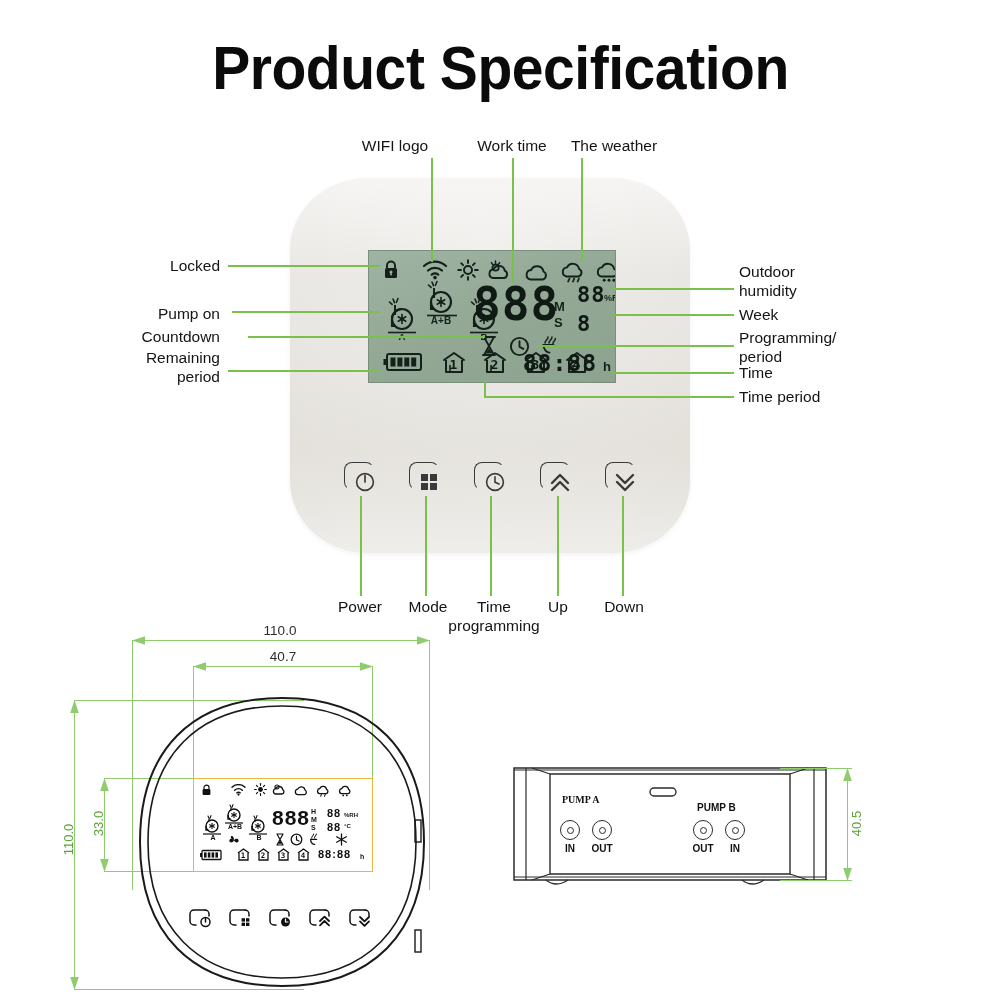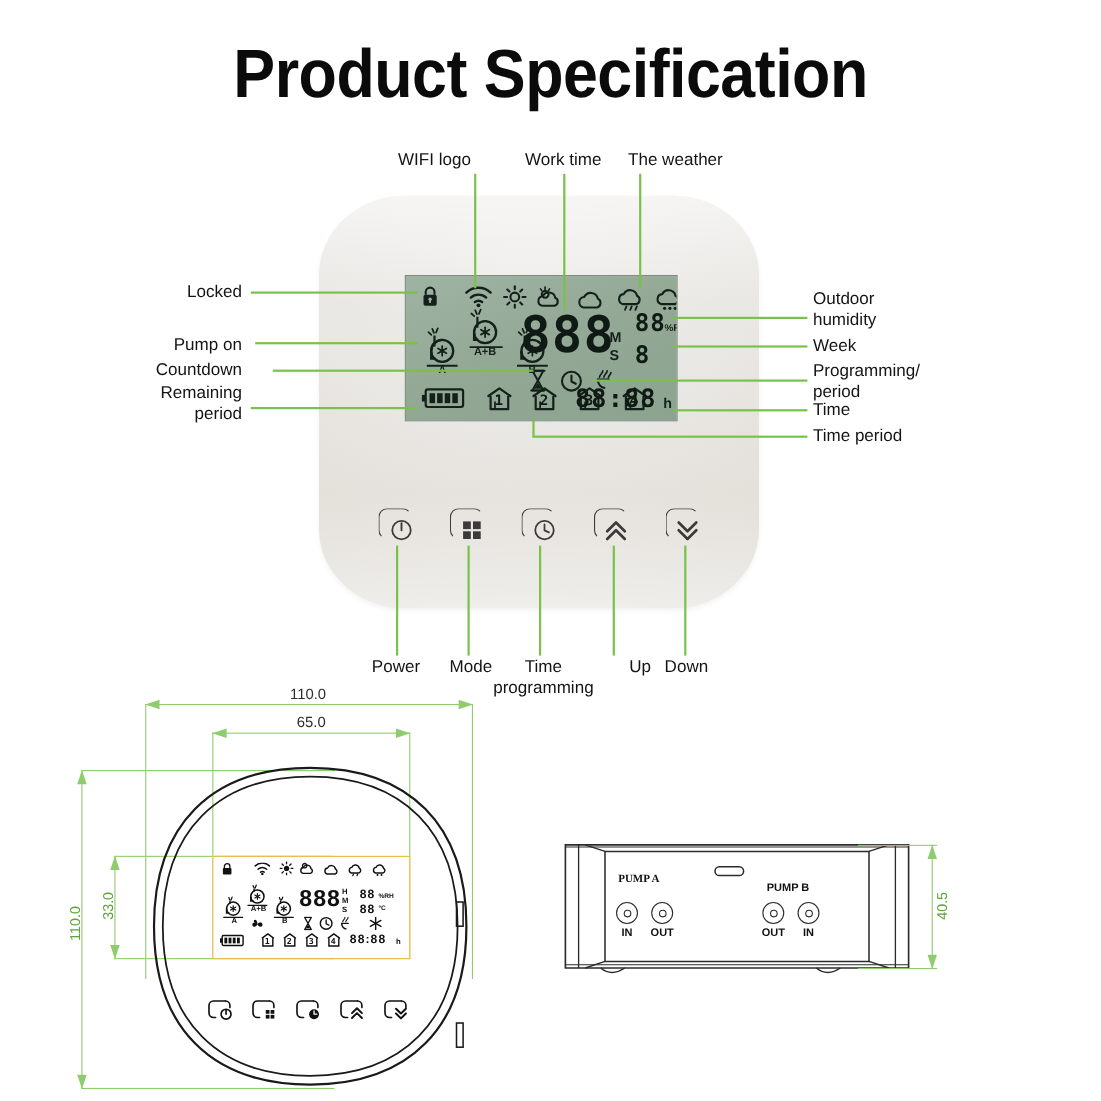--- a/index.html
+++ b/index.html
@@ -402,21 +402,21 @@
 <div class="abs callout c" style="left:325px;top:598px;width:70px;">Power</div>
 
 <div class="abs lead v" style="left:425px;top:496px;height:100px;"></div>
 <div class="abs callout c" style="left:395px;top:598px;width:66px;">Mode</div>
 
 <div class="abs lead v" style="left:490px;top:496px;height:100px;"></div>
 <div class="abs callout c" style="left:434px;top:598px;width:120px;">Time
 programming</div>
 
 <div class="abs lead v" style="left:557px;top:496px;height:100px;"></div>
-<div class="abs callout c" style="left:557px;top:598px;width:50px;">Up</div>
+<div class="abs callout c" style="left:533px;top:598px;width:50px;">Up</div>
 
 <div class="abs lead v" style="left:622px;top:496px;height:100px;"></div>
 <div class="abs callout c" style="left:590px;top:598px;width:68px;">Down</div>
 
 <div class="abs" style="left:60px;top:620px;width:420px;height:380px;">
 
   <div class="gl h" style="left:72px;top:20px;width:298px;"></div>
   <div class="gl v" style="left:72px;top:20px;height:250px;"></div>
   <div class="gl v" style="left:369px;top:20px;height:250px;"></div>
   <svg class="abs" style="left:72px;top:15px;" width="14" height="11">
@@ -429,21 +429,21 @@
 
   <div class="gl h" style="left:133px;top:46px;width:180px;"></div>
   <div class="gl v" style="left:133px;top:46px;height:206px;"></div>
   <div class="gl v" style="left:312px;top:46px;height:206px;"></div>
   <svg class="abs" style="left:133px;top:41px;" width="14" height="11">
       <polygon points="0,5.5 13,1.2 13,9.8" fill="#8fcc6e"></polygon>
     </svg>
   <svg class="abs" style="left:299px;top:41px;" width="14" height="11">
       <polygon points="14,5.5 1,1.2 1,9.8" fill="#8fcc6e"></polygon>
     </svg>
-  <div class="abs dimdark" style="left:183px;top:29px;width:80px;text-align:center;">65.0</div>
+  <div class="abs dimdark" style="left:183px;top:29px;width:80px;text-align:center;">40.7</div>
 
   <div class="gl v" style="left:14px;top:80px;width:1.2px;height:290px;"></div>
   <div class="gl h" style="left:14px;top:80px;width:230px;"></div>
   <div class="gl h" style="left:14px;top:369px;width:230px;"></div>
   <svg class="abs" style="left:9px;top:80px;" width="11" height="14">
       <polygon points="5.5,0 1.2,13 9.8,13" fill="#8fcc6e"></polygon>
     </svg>
   <svg class="abs" style="left:9px;top:356px;" width="11" height="14">
       <polygon points="5.5,14 1.2,1 9.8,1" fill="#8fcc6e"></polygon>
     </svg>

